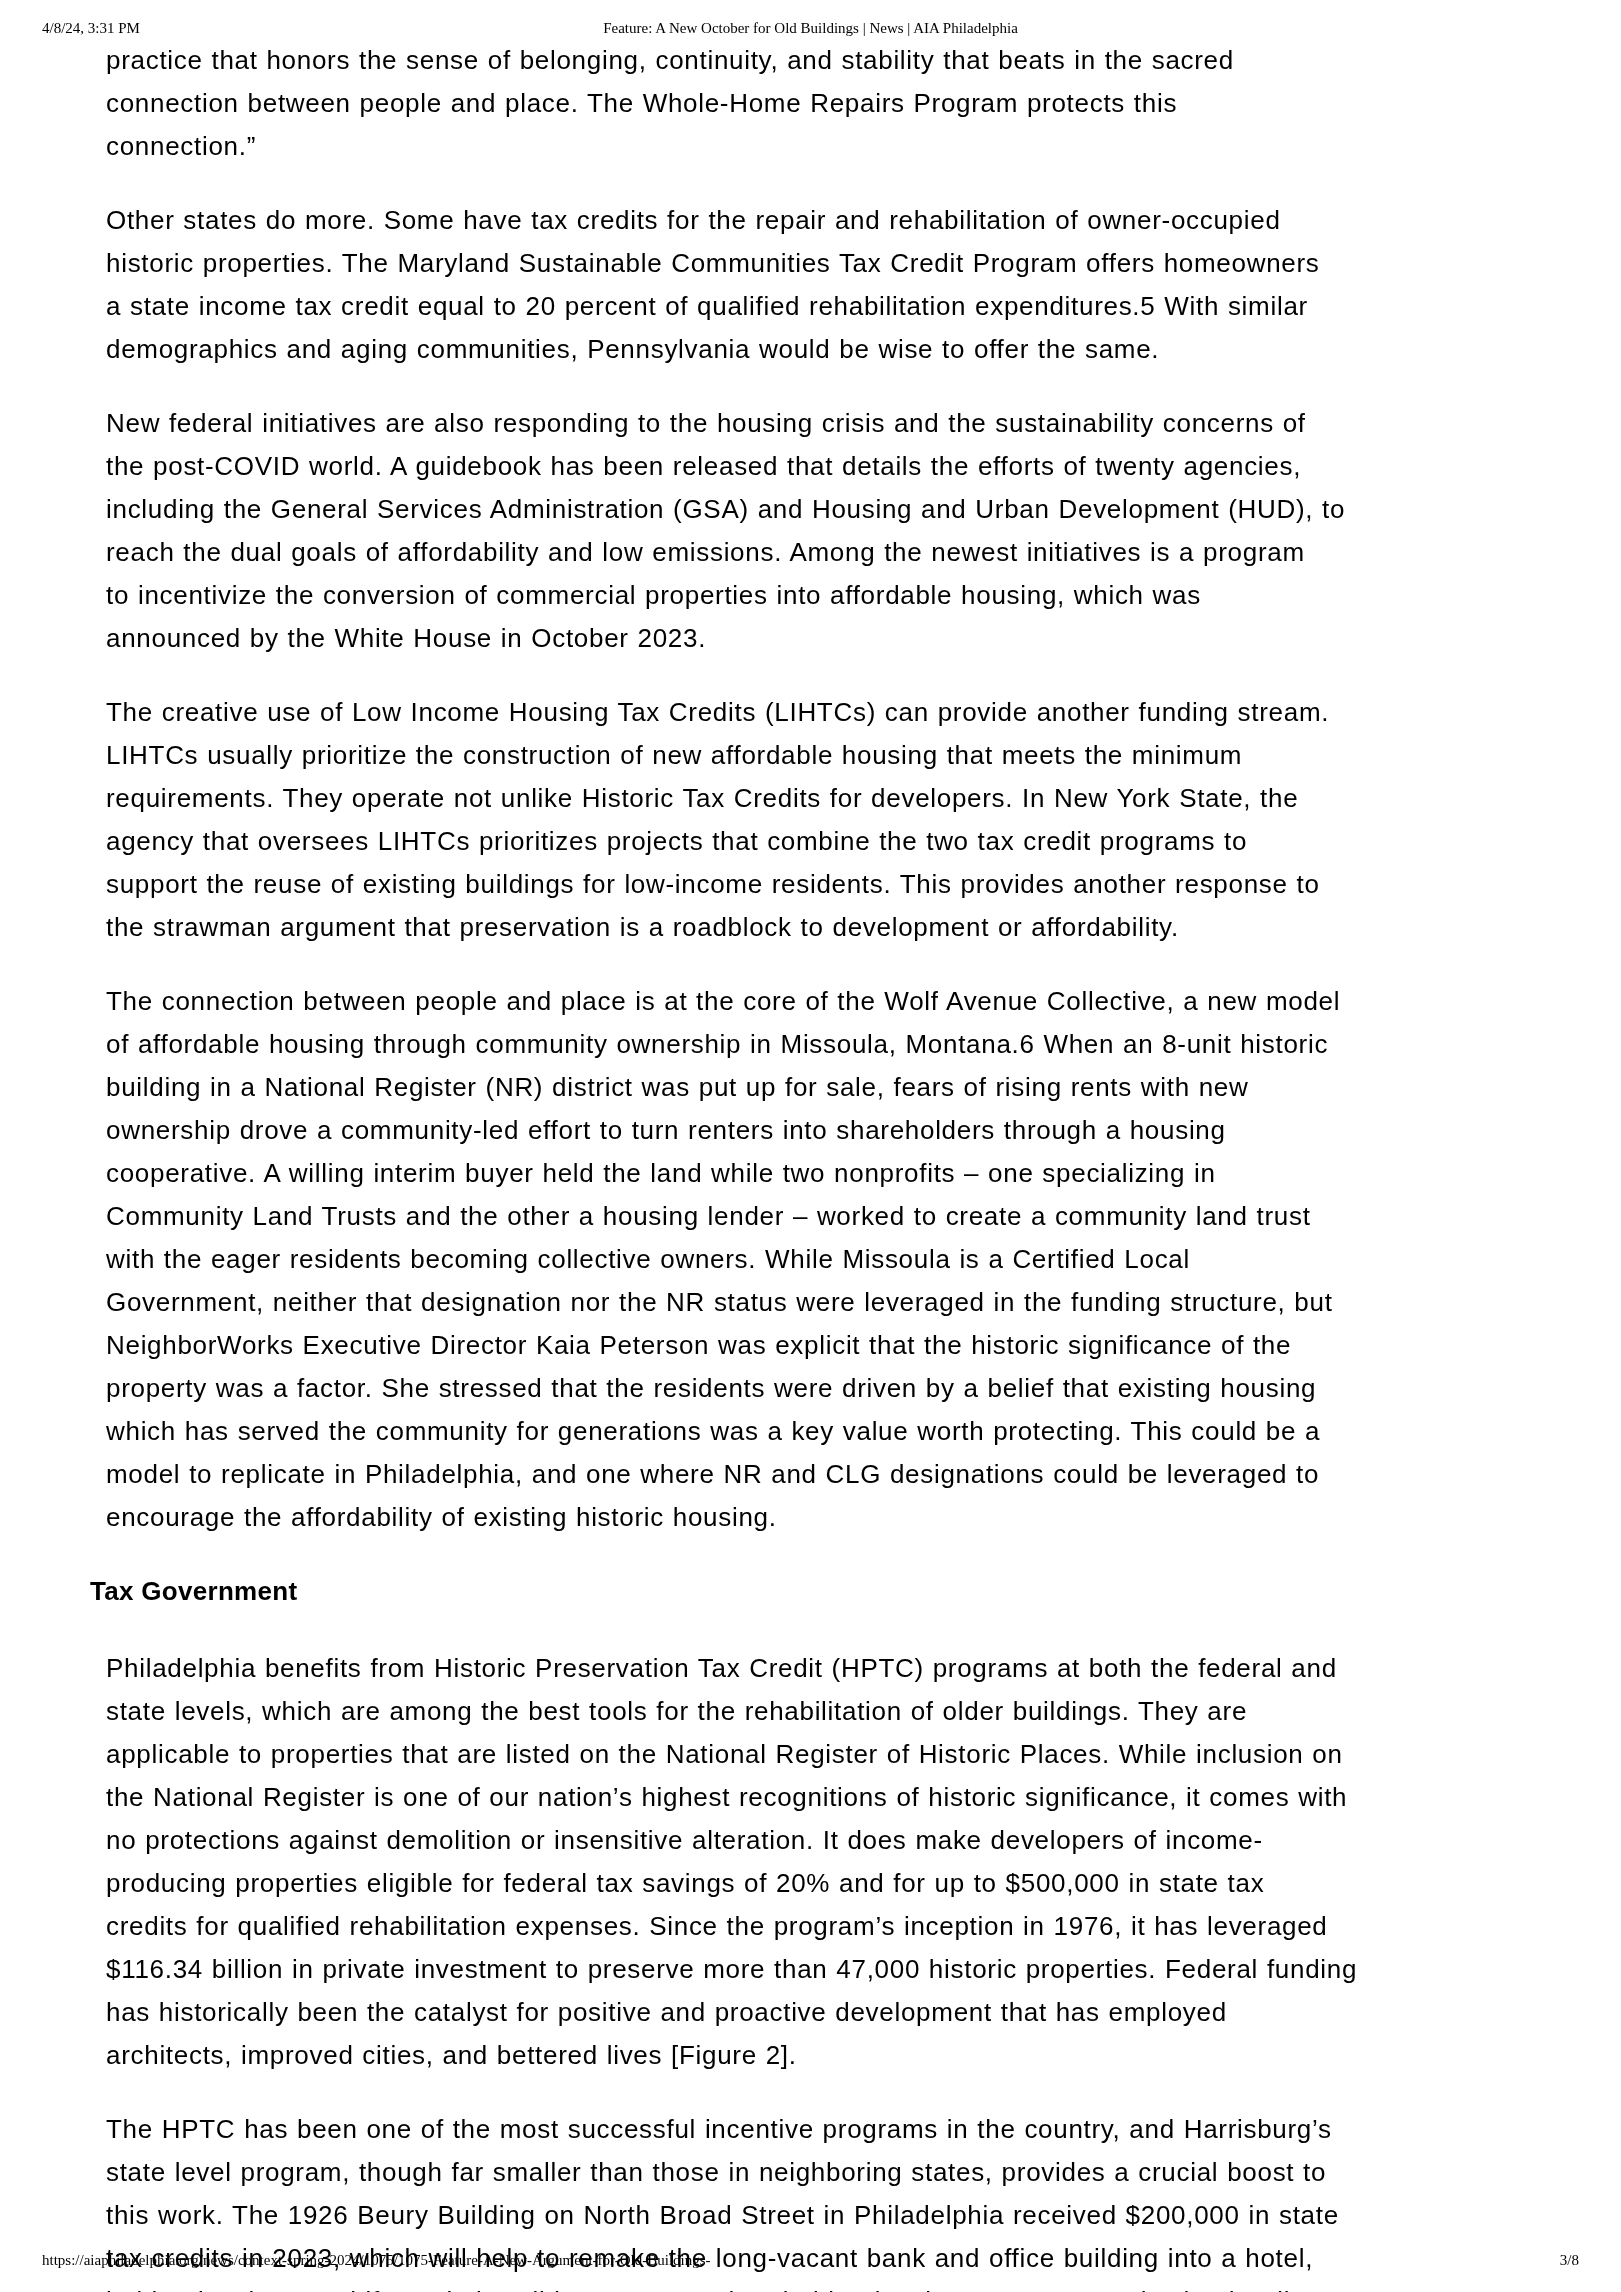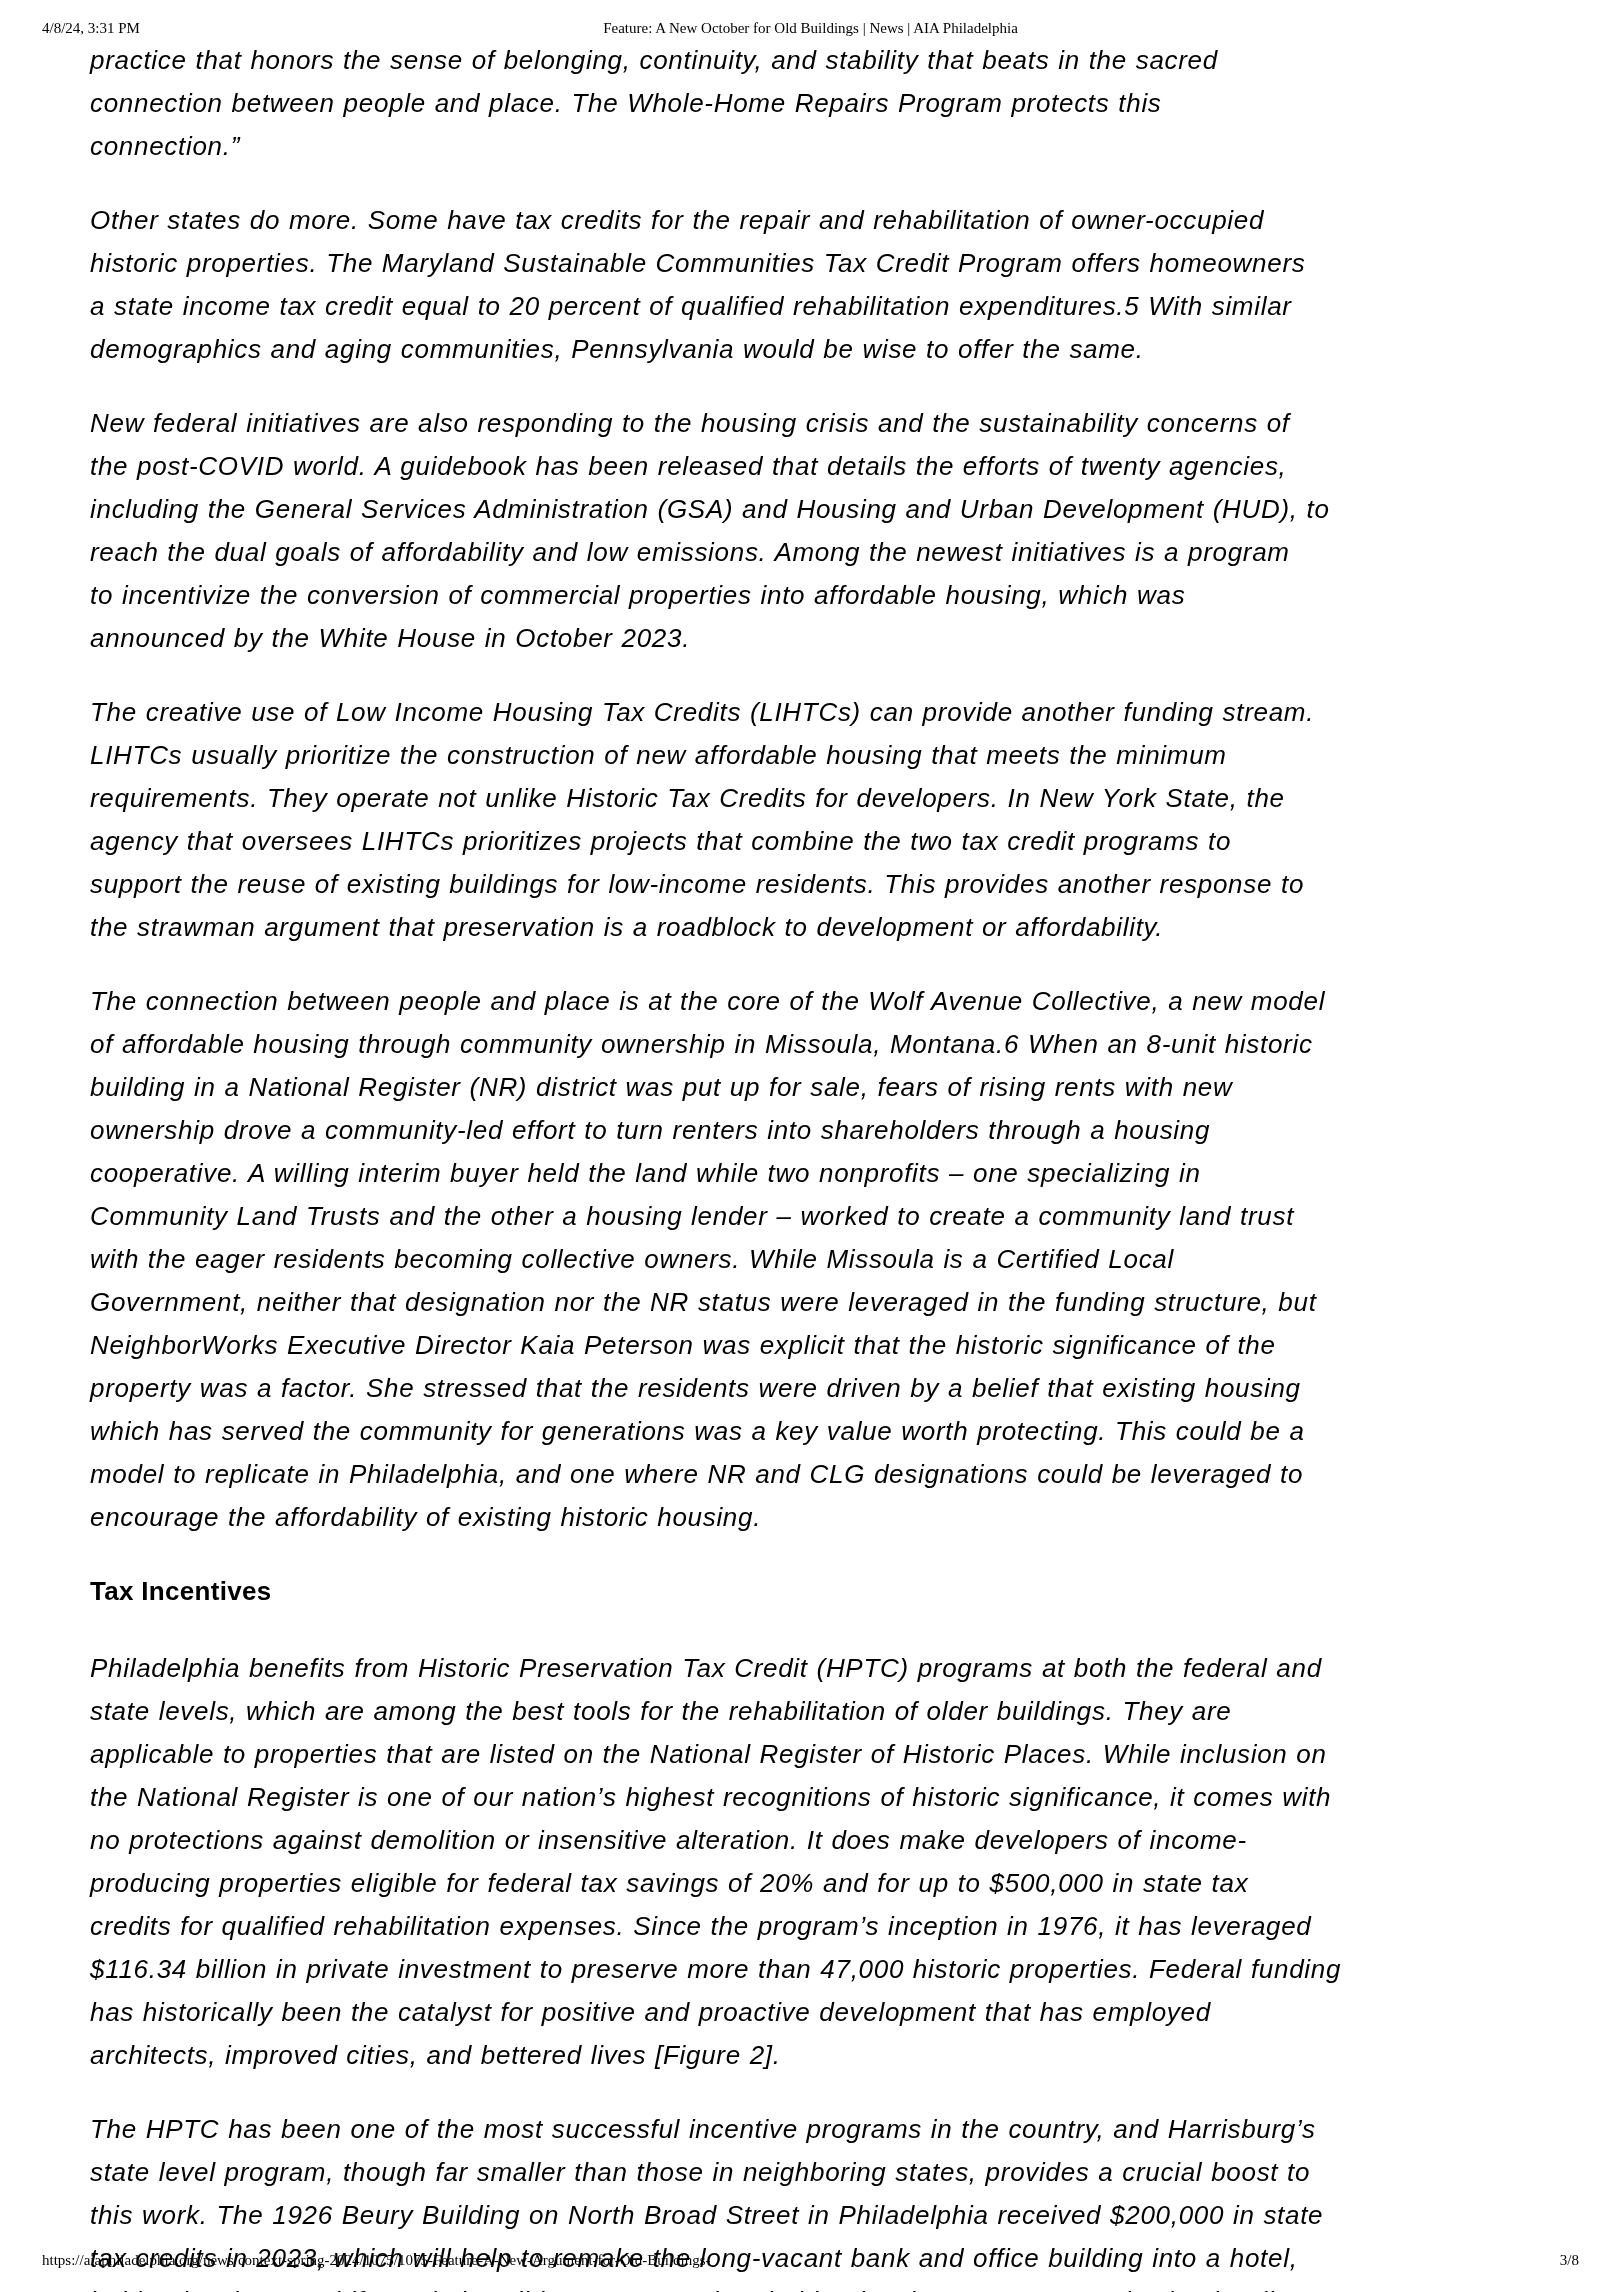--- a/index.html
+++ b/index.html
@@ -36,28 +36,27 @@
   .pf-page { position: absolute; right: 0; top: 0; white-space: nowrap; margin-left: 28px; }
 
   
   .article {
     position: absolute;
     left: 90px;
     top: 39px;
     width: 1446px;
   }
   .article p {
-    margin: 0 0 31px 0;
+    margin: 0 0 31px 16px;
     font-size: 26px;
     line-height: 43px;
     letter-spacing: 0.7px;
     word-spacing: 0.9px;
     white-space: pre-line;
     color: #000000;
-    font-style: italic;
   }
   .article h3 {
     margin: 2.7px 0 34px 0;
     font-size: 26px;
     line-height: 43px;
     letter-spacing: 0.3px;
     font-weight: bold;
     color: #000000;
   }
 </style>
@@ -95,21 +94,21 @@
 ownership drove a community-led effort to turn renters into shareholders through a housing
 cooperative. A willing interim buyer held the land while two nonprofits – one specializing in
 Community Land Trusts and the other a housing lender – worked to create a community land trust
 with the eager residents becoming collective owners. While Missoula is a Certified Local
 Government, neither that designation nor the NR status were leveraged in the funding structure, but
 NeighborWorks Executive Director Kaia Peterson was explicit that the historic significance of the
 property was a factor. She stressed that the residents were driven by a belief that existing housing
 which has served the community for generations was a key value worth protecting. This could be a
 model to replicate in Philadelphia, and one where NR and CLG designations could be leveraged to
 encourage the affordability of existing historic housing.</p>
-  <h3>Tax Incentives</h3>
+  <h3>Tax Government</h3>
   <p>Philadelphia benefits from Historic Preservation Tax Credit (HPTC) programs at both the federal and
 state levels, which are among the best tools for the rehabilitation of older buildings. They are
 applicable to properties that are listed on the National Register of Historic Places. While inclusion on
 the National Register is one of our nation’s highest recognitions of historic significance, it comes with
 no protections against demolition or insensitive alteration. It does make developers of income-
 producing properties eligible for federal tax savings of 20% and for up to $500,000 in state tax
 credits for qualified rehabilitation expenses. Since the program’s inception in 1976, it has leveraged
 $116.34 billion in private investment to preserve more than 47,000 historic properties. Federal funding
 has historically been the catalyst for positive and proactive development that has employed
 architects, improved cities, and bettered lives [Figure 2].</p>

